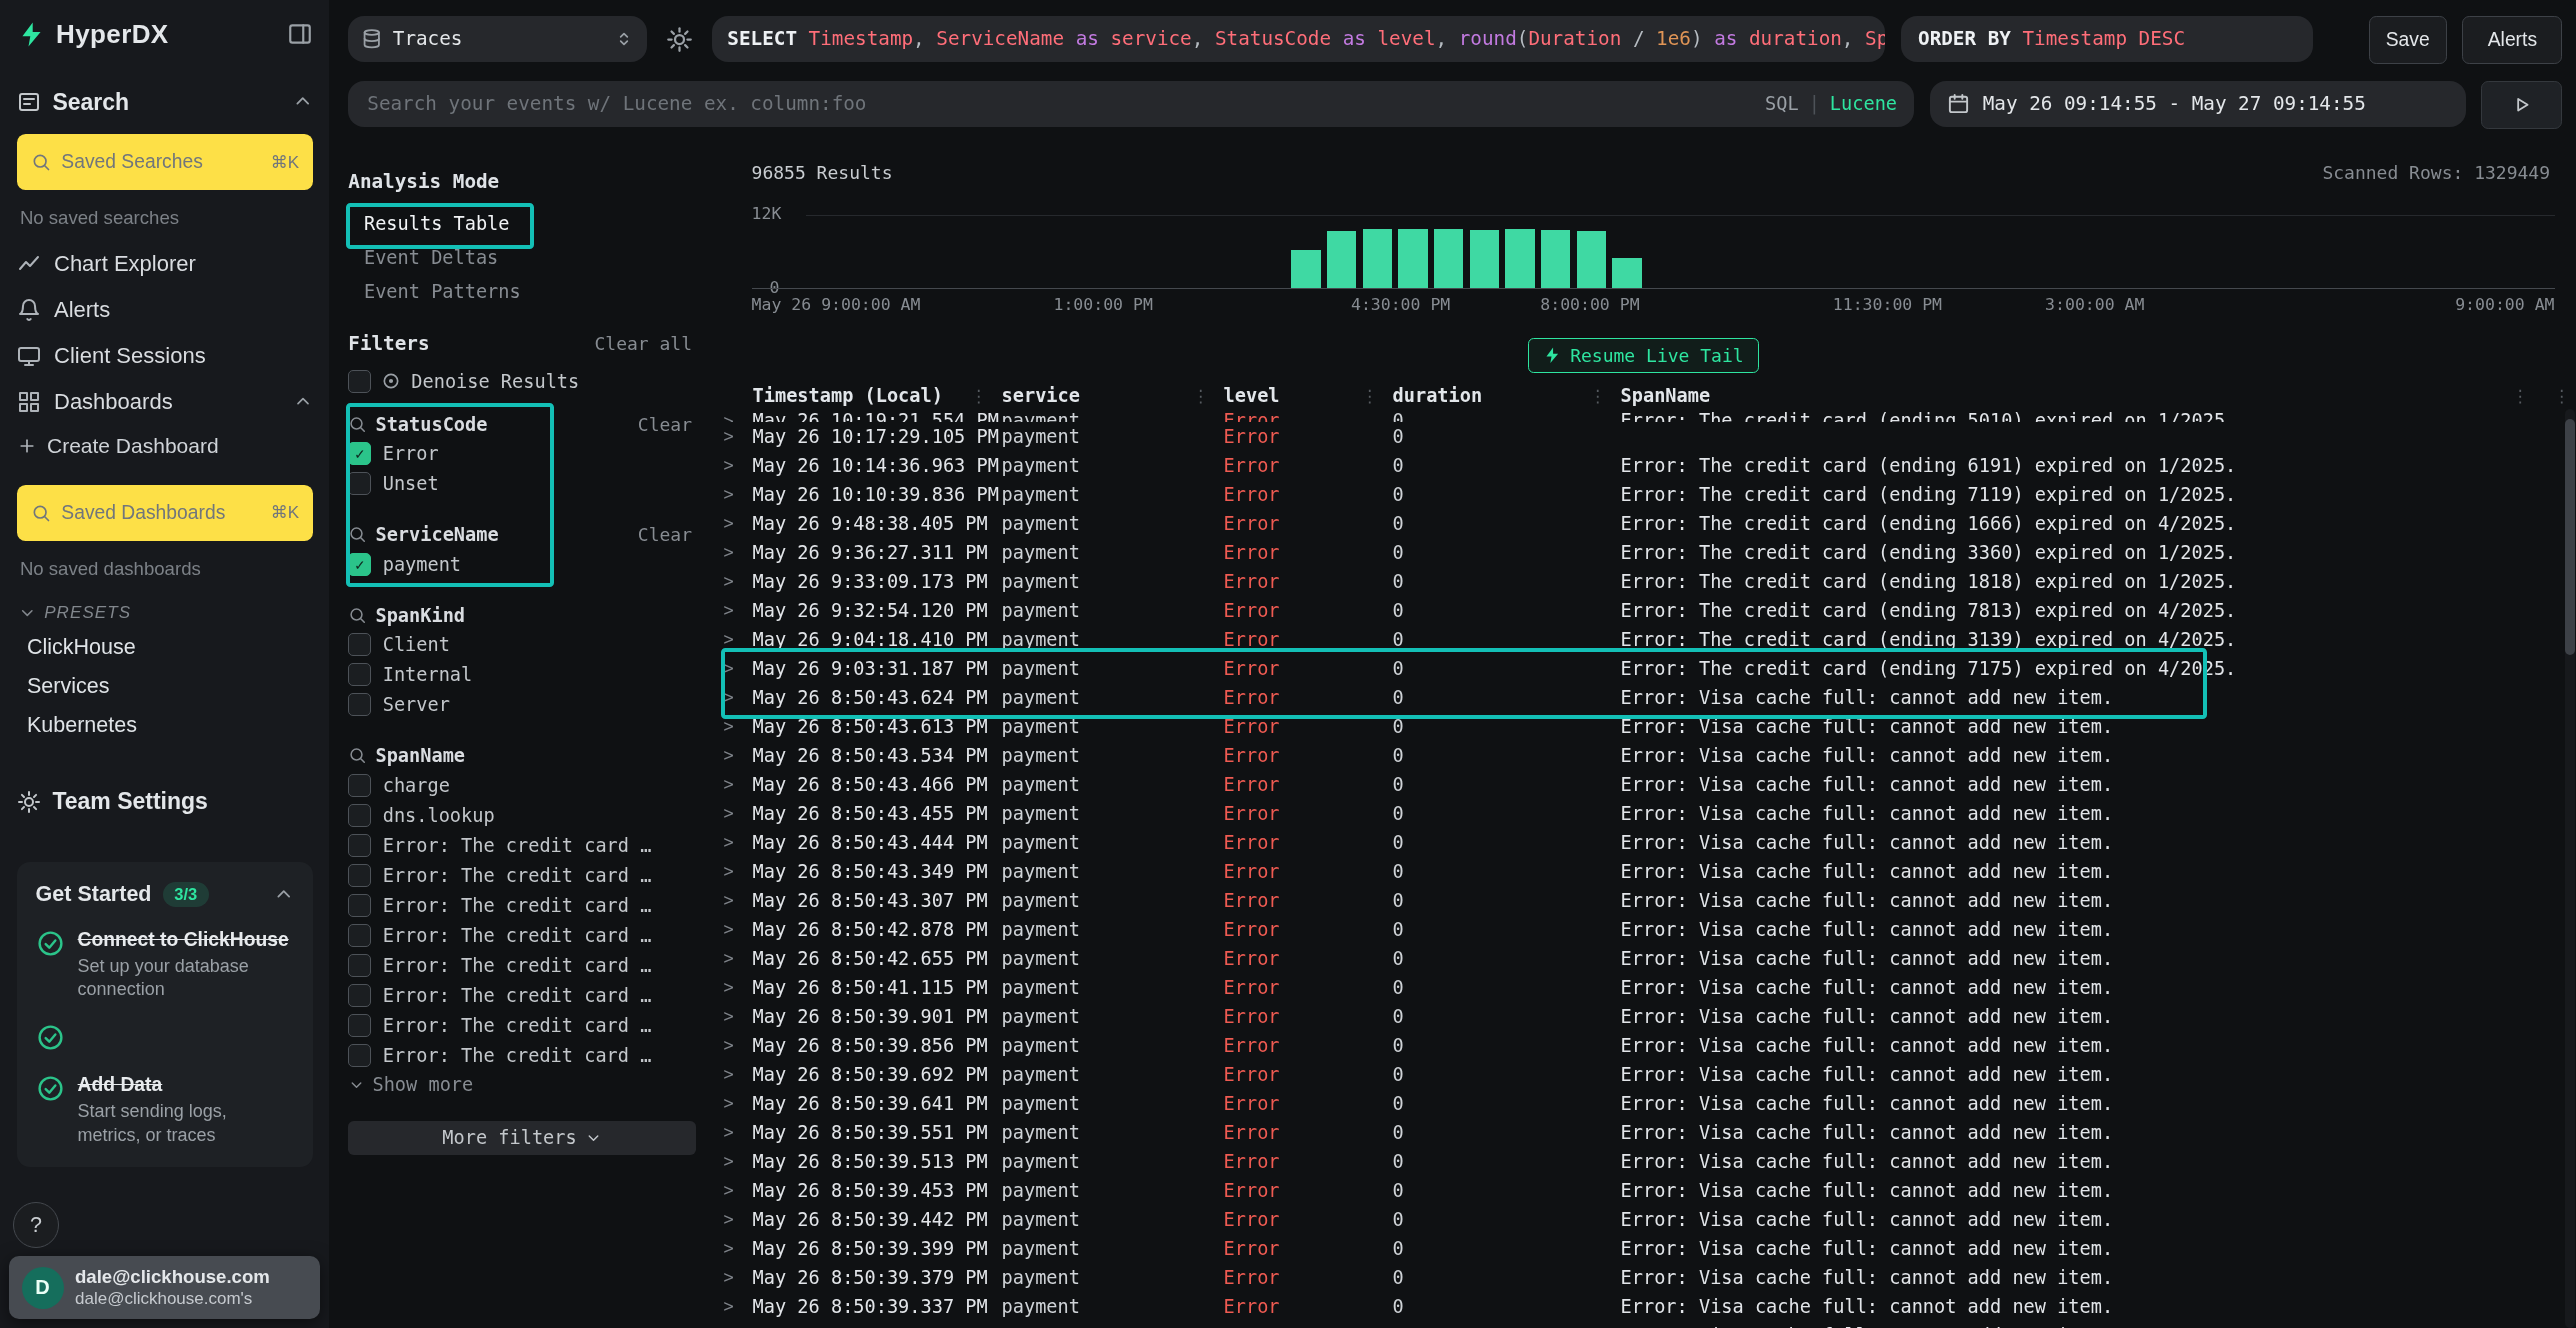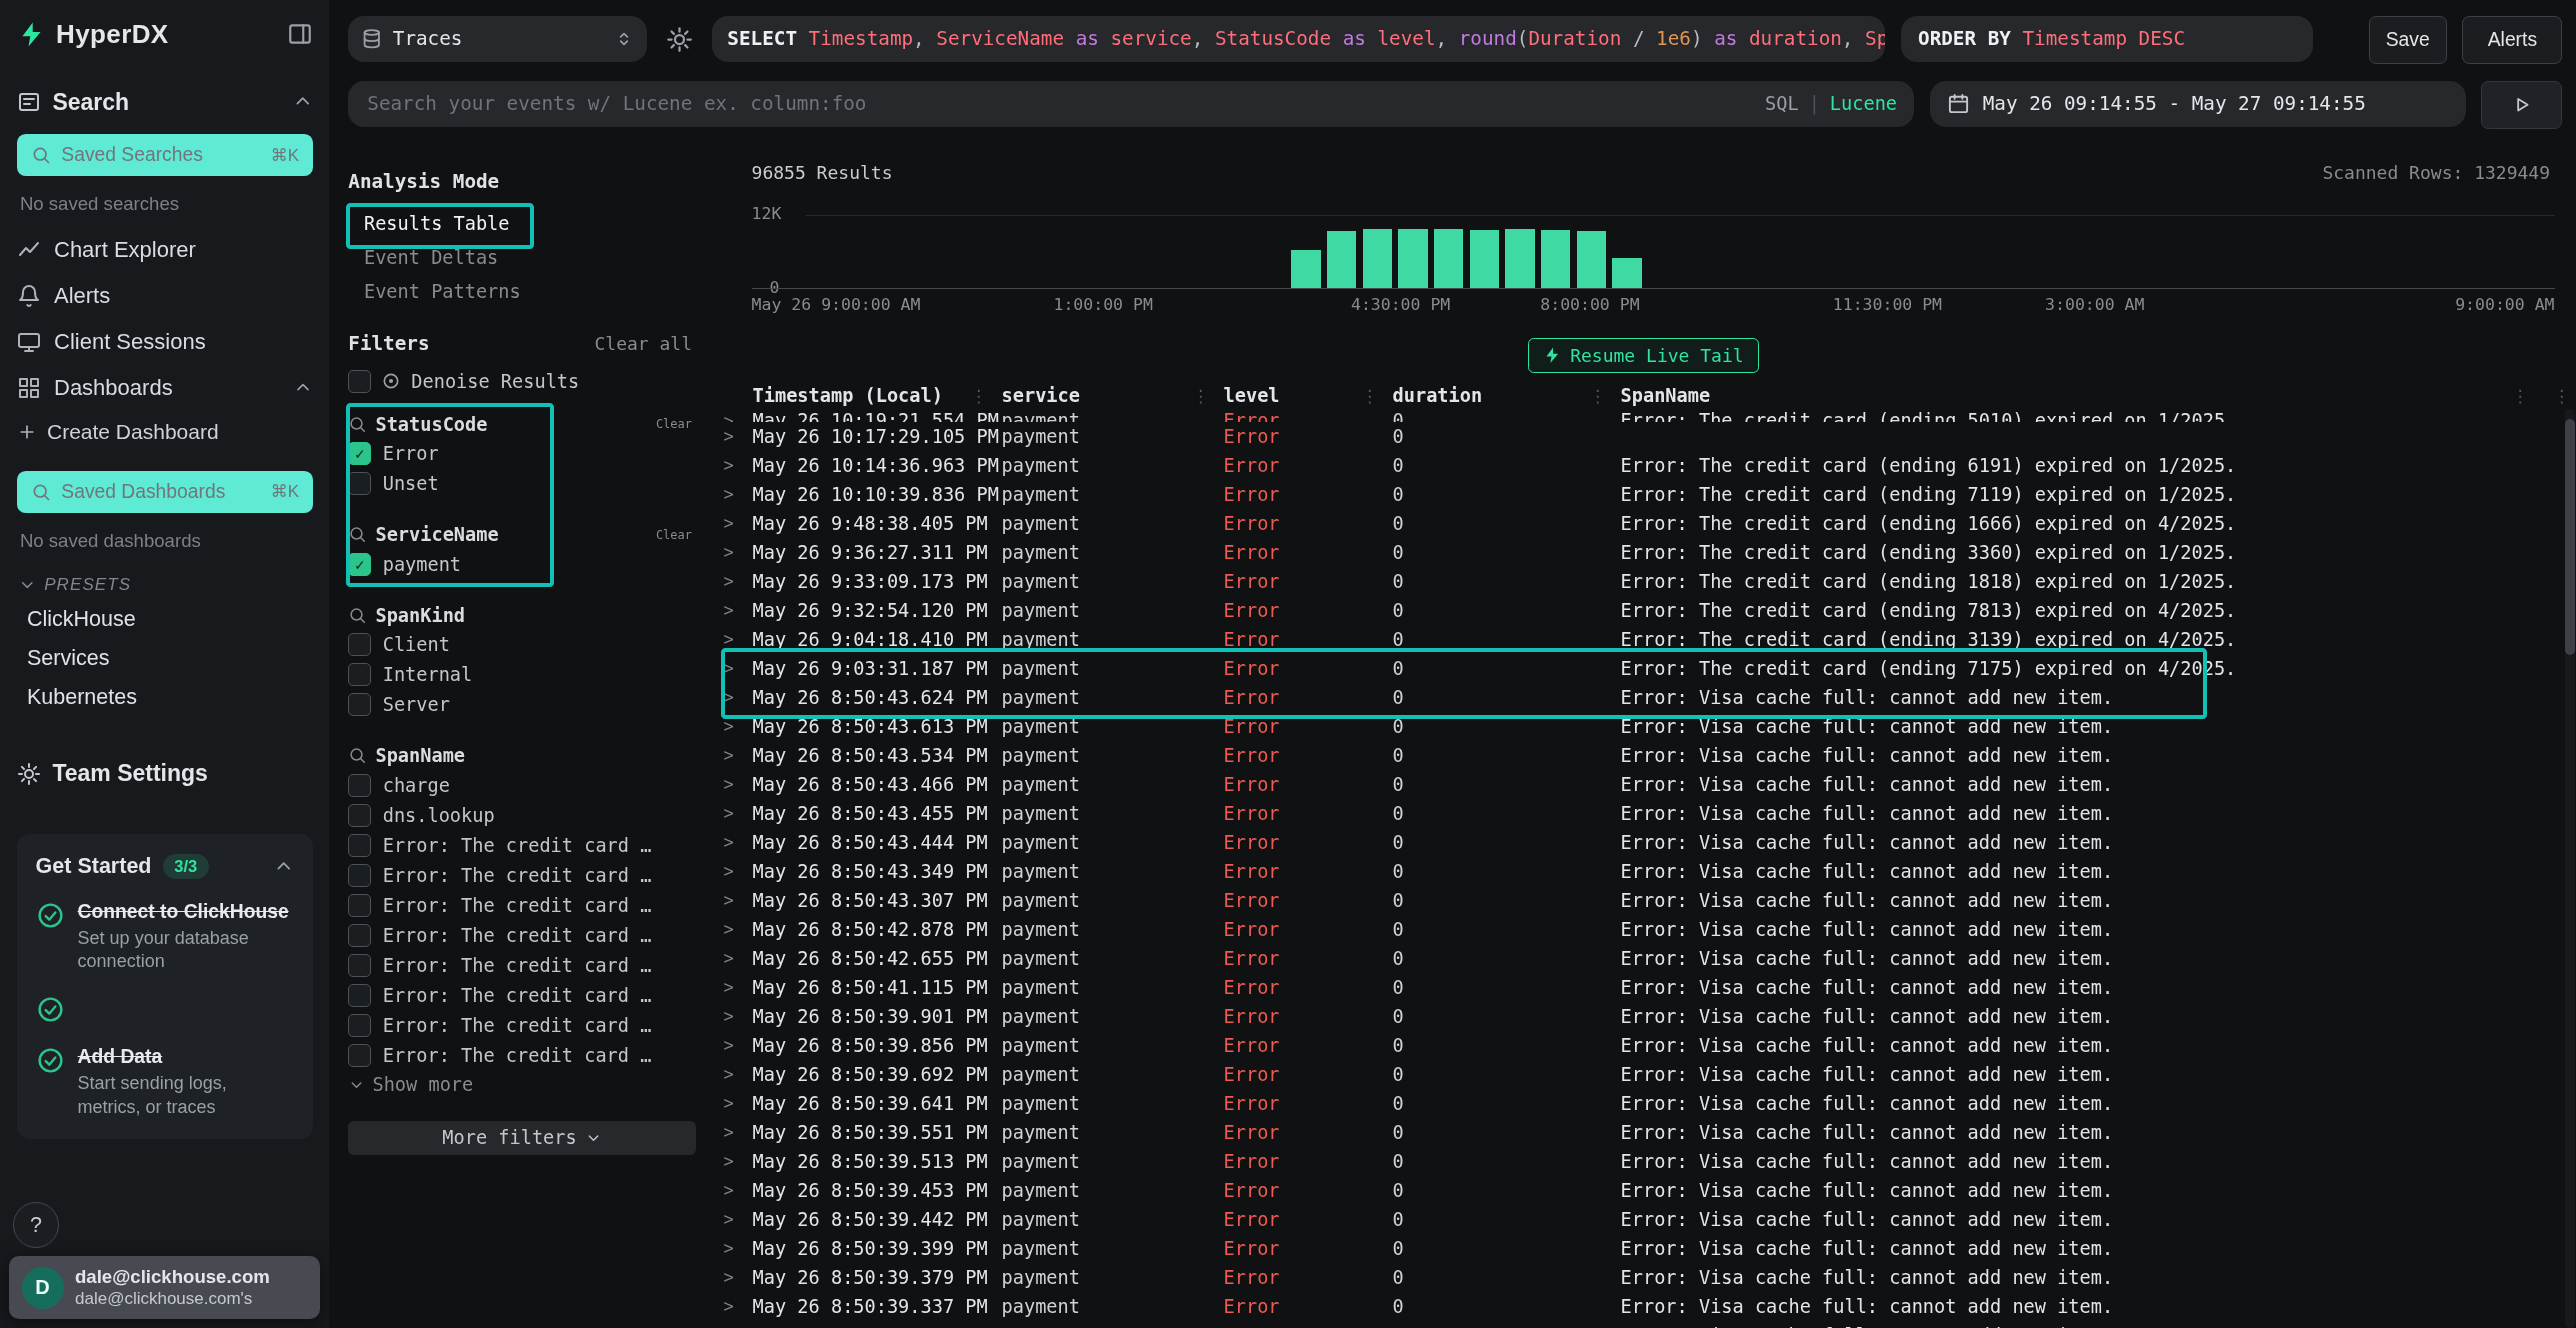--- a/index.html
+++ b/index.html
@@ -11,21 +11,21 @@
   
   .sidebar{width:329px;flex:none;background:#17191d;position:relative;font-family:"Liberation Sans",sans-serif;overflow:hidden;}
   .sb-scroll{padding:18.6px 15.7px 0 17px;}
   .brand-row{display:flex;align-items:center;gap:10px;}
   .bolt{width:29px;height:29px;color:var(--accent-green,#2ee5a0);}
   .brand{font-size:26px;font-weight:bold;letter-spacing:0.4px;}
   .panel-toggle{margin-left:auto;width:26px;height:26px;color:#9aa0a6;}
   .section-row{display:flex;align-items:center;gap:11.4px;margin-top:39px;font-size:23px;font-weight:bold;}
   .sec-icn{width:24px;height:24px;color:#c3c7cb;}
   .chev{width:21.5px;height:21.5px;color:#9aa0a6;margin-left:auto;}
-  .pill{margin-top:18.6px;height:42px;background:#5eead4;border-radius:8.6px;display:flex;align-items:center;gap:10px;padding:0 14.3px;justify-content:center;}
+  .pill{margin-top:18.6px;height:56px;background:#fde047;border-radius:8.6px;display:flex;align-items:center;gap:10px;padding:0 14.3px;justify-content:center;}
   .pill .icn{color:#71767c;}
   .ph{color:#71767c;font-size:19.3px;flex:1;}
   .kbd{color:#71767c;font-size:17px;}
   .dim-note{color:#7c8187;font-size:18.6px;margin:17px 0 2.9px 2.9px;}
   #nav-list{margin-top:11.4px;}
   .nav-item{display:flex;align-items:center;gap:13px;height:46px;font-size:22px;color:#d9dce0;cursor:pointer;}
   .n-icn{width:24px;height:24px;color:#aeb3b9;}
   .nav-item .chev{width:20px;height:20px;}
   .sub-item{display:flex;align-items:center;gap:10px;height:40px;font-size:21px;color:#cfd3d8;margin-top:1.4px;}
   .sub-item .icn{color:#aeb3b9;}
@@ -92,21 +92,21 @@
   .mode-item.active{color:#f2f4f6;}
   .filters-head{display:flex;align-items:baseline;margin-top:24px;}
   .clear-all{margin-left:auto;color:#878c92;font-size:18px;padding-right:4.3px;}
   .denoise-row{display:flex;align-items:center;gap:10px;margin-top:14.3px;color:#c3c7cb;}
   .denoise-icn{width:20px;height:20px;color:#9aa0a6;}
   #filter-groups{margin-top:17px;}
   .f-group{margin-bottom:21.5px;}
   .f-head{display:flex;align-items:center;gap:8.6px;height:29px;}
   .f-icn{width:18.6px;height:18.6px;color:#878c92;}
   .f-name{font-weight:bold;color:#d9dce0;}
-  .f-clear{margin-left:auto;color:#878c92;font-size:12px;padding-right:4.3px;}
+  .f-clear{margin-left:auto;color:#878c92;font-size:18px;padding-right:4.3px;}
   .f-opt{display:flex;align-items:center;gap:11.4px;height:30px;color:#c3c7cb;}
   .f-lbl{white-space:nowrap;overflow:hidden;text-overflow:ellipsis;}
   .cb{width:21px;height:21px;border-radius:5px;border:1.4px solid #4d5258;background:#1b1e21;display:flex;align-items:center;justify-content:center;flex:none;font-size:15.7px;color:transparent;}
   .cb.checked{background:var(--checkbox-green,#2bc48a);border-color:var(--checkbox-green,#2bc48a);color:#0f2a20;font-weight:bold;}
   .f-more{display:flex;align-items:center;gap:7.2px;color:#878c92;height:29px;}
   .chev-s{width:17px;height:17px;}
   .more-filters{margin-top:11.4px;height:34px;background:#26282c;border-radius:5.7px;display:flex;align-items:center;justify-content:center;gap:8.6px;color:#c3c7cb;font-size:18.6px;}
 
   
   .results{flex:1;position:relative;min-width:0;overflow:hidden;}

